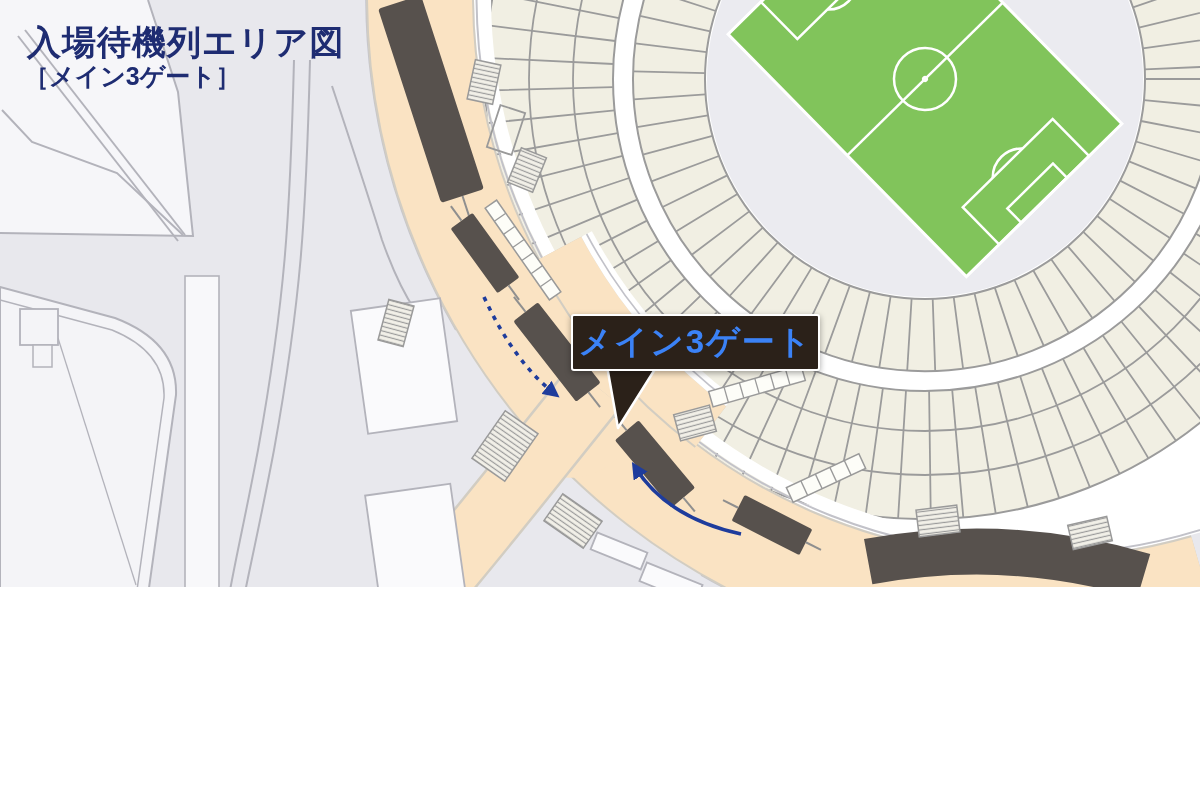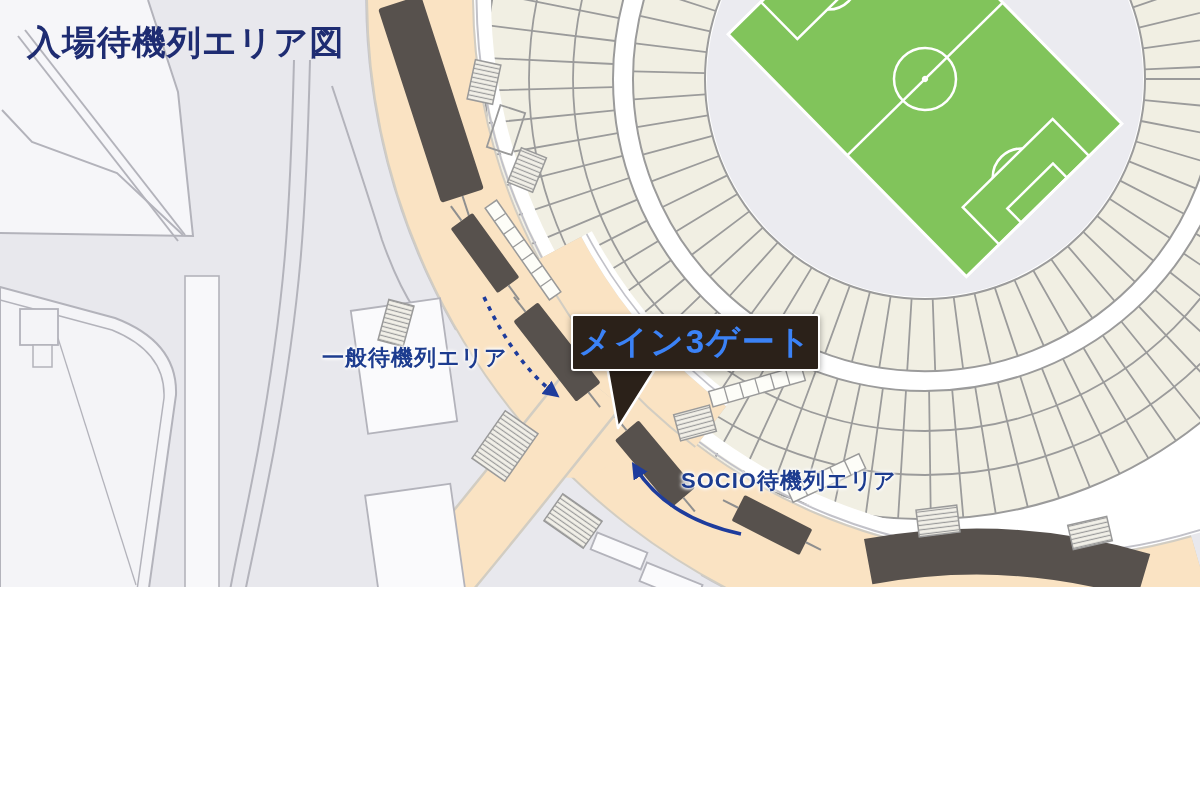--- a/index.html
+++ b/index.html
@@ -250,17 +250,16 @@
         <circle cx="14" cy="0" r="7.5" fill="#fff"></circle>
   </g>
 
   <path d="M 484,297 Q 514,362 555,394" fill="none" stroke="var(--arrow-blue)" stroke-width="3.6" stroke-dasharray="4.5 6" marker-end="url(#ah)"></path>
   <path d="M 741,534 Q 667,518 635,467" fill="none" stroke="var(--arrow-blue)" stroke-width="3.6" marker-end="url(#ah)"></path>
 
   <polygon points="607,366 657,366 618,428" fill="var(--gate-box-bg)" stroke="#fff" stroke-width="2.5" stroke-linejoin="round"></polygon>
 </svg>
 
 <h1 id="page-title" class="overlay">入場待機列エリア図</h1>
-<div id="general-queue-label" class="overlay queue-label">一般待機列エリア</div>
-<div id="socio-queue-label" class="overlay queue-label">SOCIO待機列エリア</div>
+<h2 id="page-subtitle" class="overlay">［メイン3ゲート］</h2>
 <div id="gate-label" class="overlay">メイン3ゲート</div>
 
 </div>
 
 </body></html>

